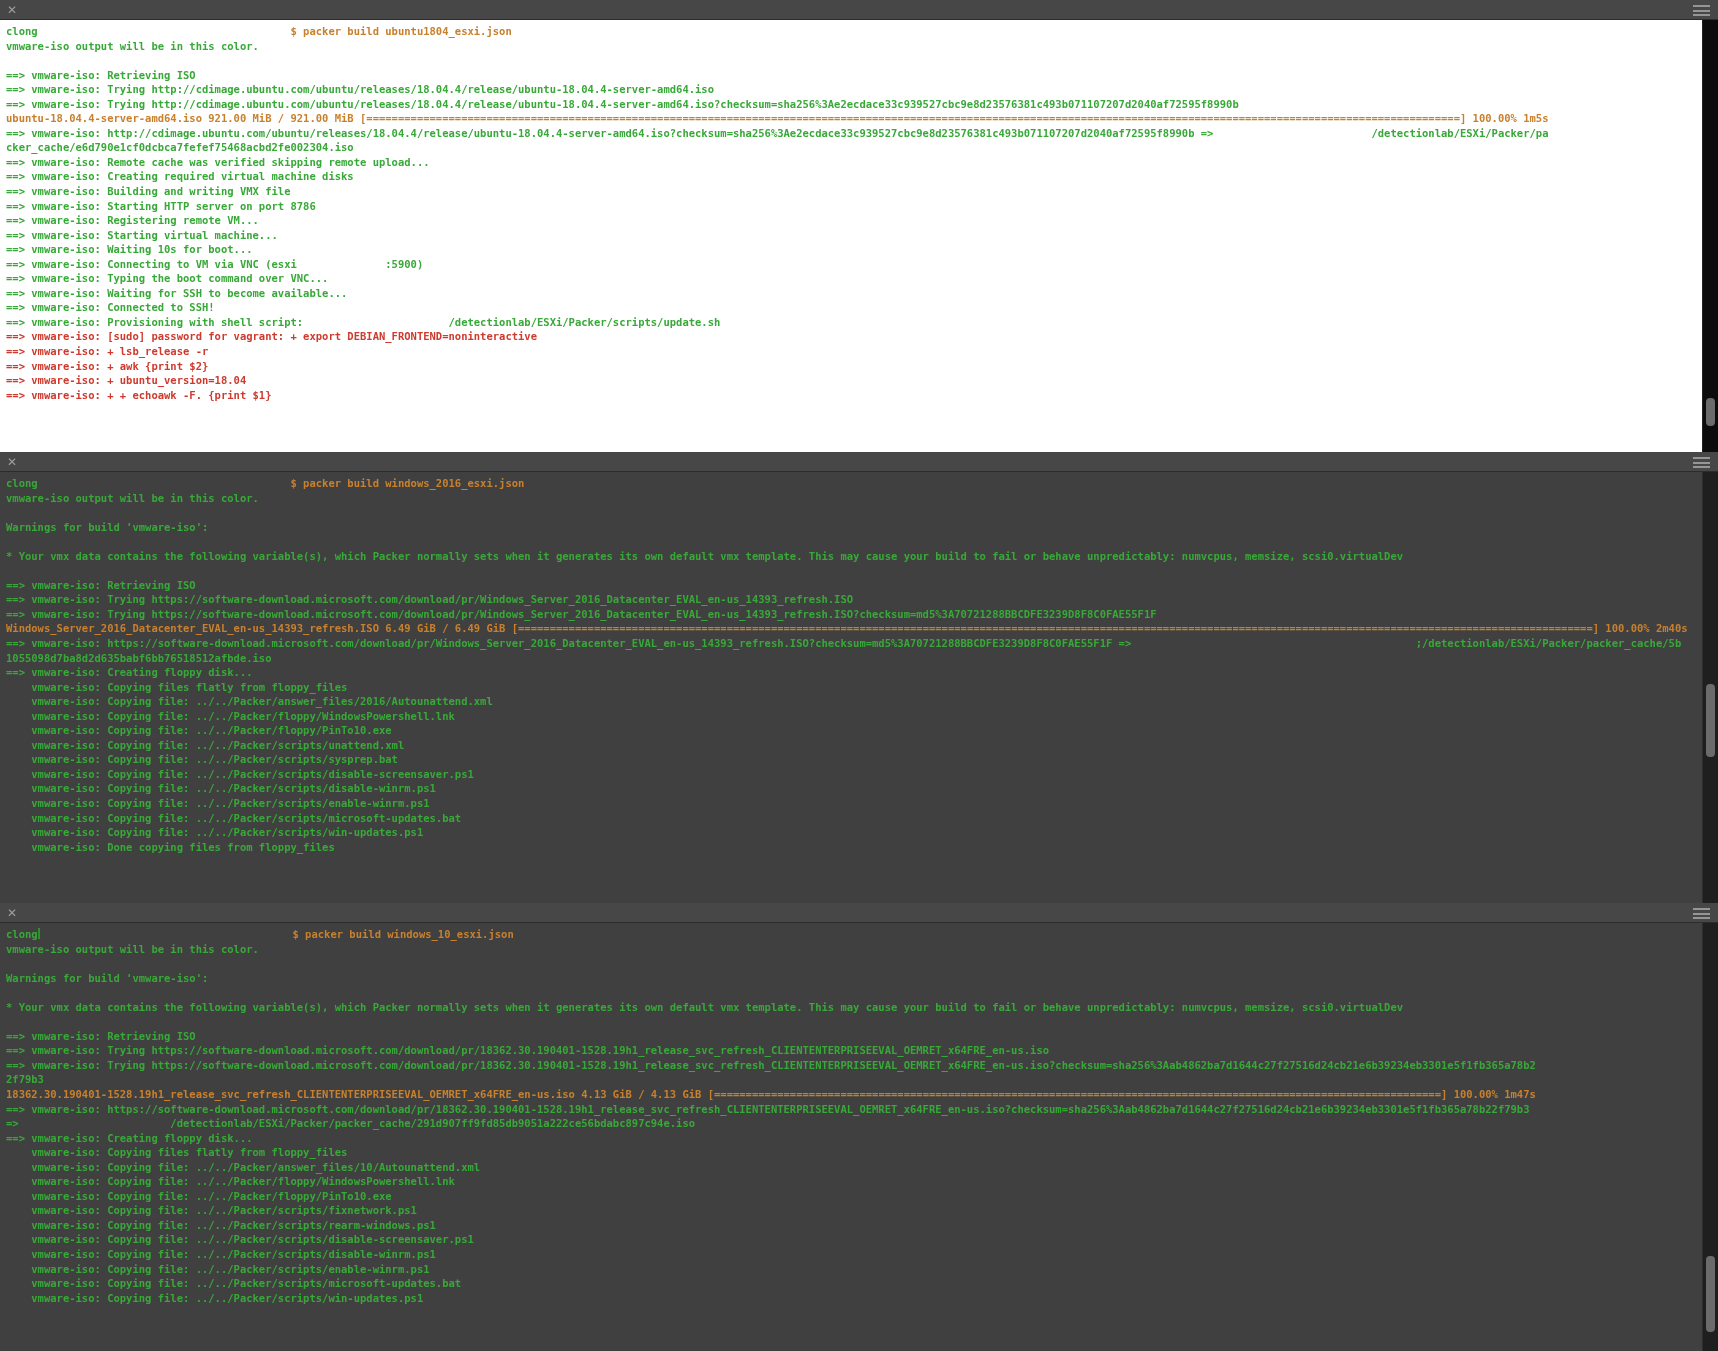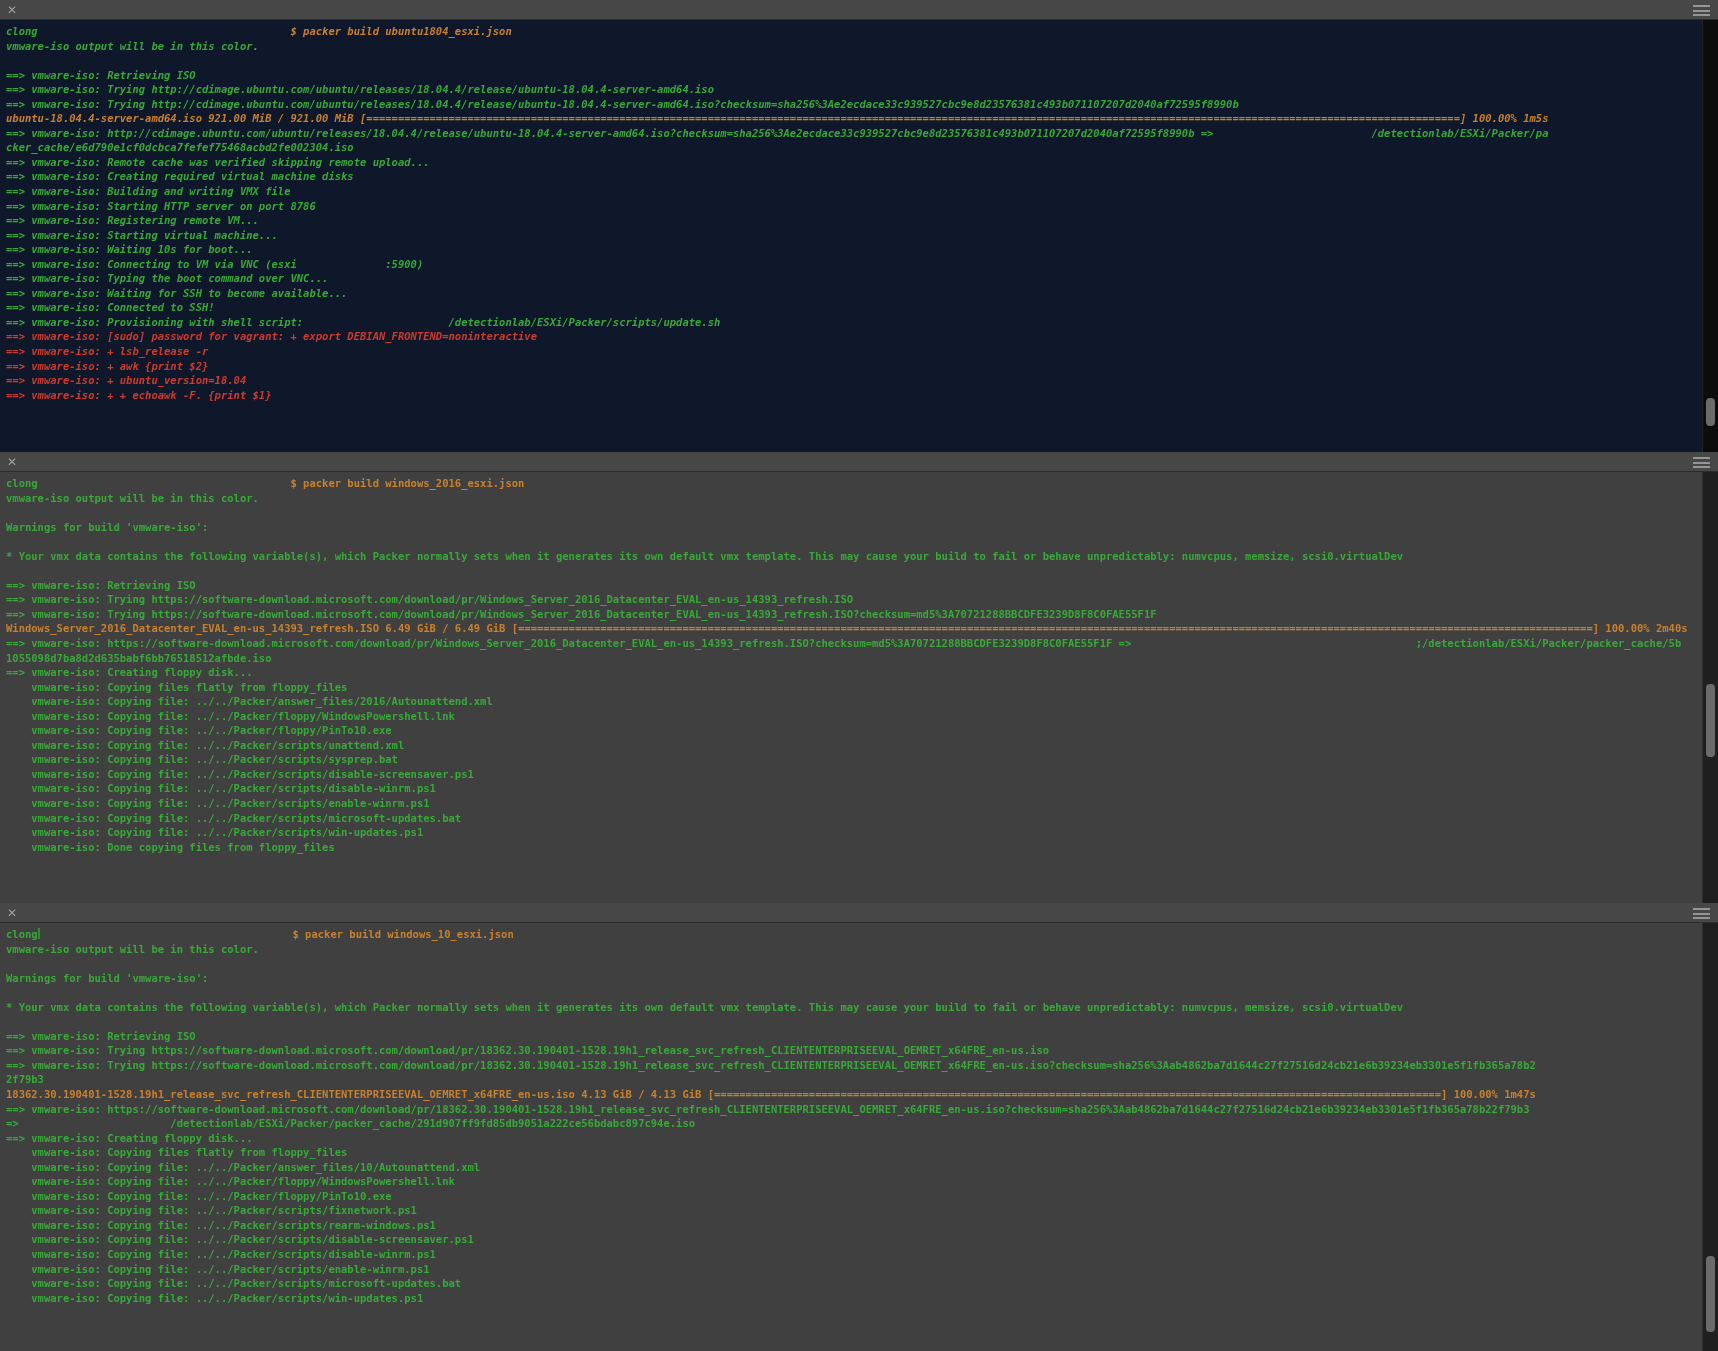--- a/index.html
+++ b/index.html
@@ -10,21 +10,21 @@
   #p3{top:903px;height:448px;}
   .titlebar{position:absolute;left:0;top:0;width:100%;height:20px;background:#474747;
     border-bottom:1px solid #2c2c2c;box-sizing:border-box;}
   .close{position:absolute;left:7px;top:2px;color:#9e9e9e;font-size:12px;line-height:16px;
     font-family:"DejaVu Sans",sans-serif;cursor:default;}
   .menu{position:absolute;right:8px;top:5px;width:17px;height:11px;display:flex;
     flex-direction:column;justify-content:space-between;}
   .menu i{display:block;height:2px;background:#959595;}
   .content{position:absolute;left:0;right:16px;top:20px;bottom:0;padding:4px 0 0 6px;
     white-space:pre;overflow:hidden;font-weight:bold;font-size:10.5px;line-height:14.55px;}
-  #p1 .content{background:#0f172a;font-style:italic;}
+  #p1 .content{background:#ffffff;}
   #p2 .content,#p3 .content{background:#404040;}
   .tline{height:14.55px;white-space:pre;}
   .c-g{color:#38a938;}
   .c-o{color:#c9802d;}
   .c-r{color:#ce3a2e;margin-top:36px;}
   .cursor{display:inline-block;width:2px;height:11px;background:#2f8f2f;vertical-align:-1px;}
   .gutter{position:absolute;right:0;top:20px;bottom:0;width:16px;box-sizing:border-box;}
   #p1 .gutter{background:#0c0c0c;border-left:1px solid #242424;}
   #p2 .gutter,#p3 .gutter{background:#1f1f1f;border-left:1px solid #2e2e2e;}
   .thumb{position:absolute;left:3px;width:9px;background:#6b6b6b;border-radius:4px;}

